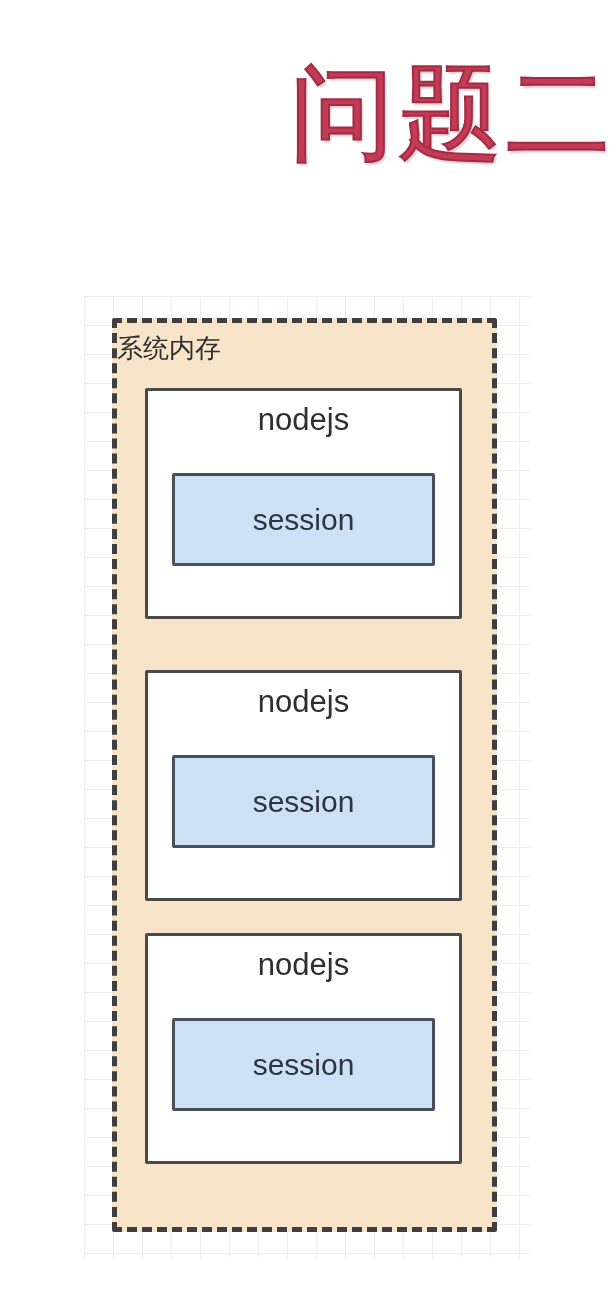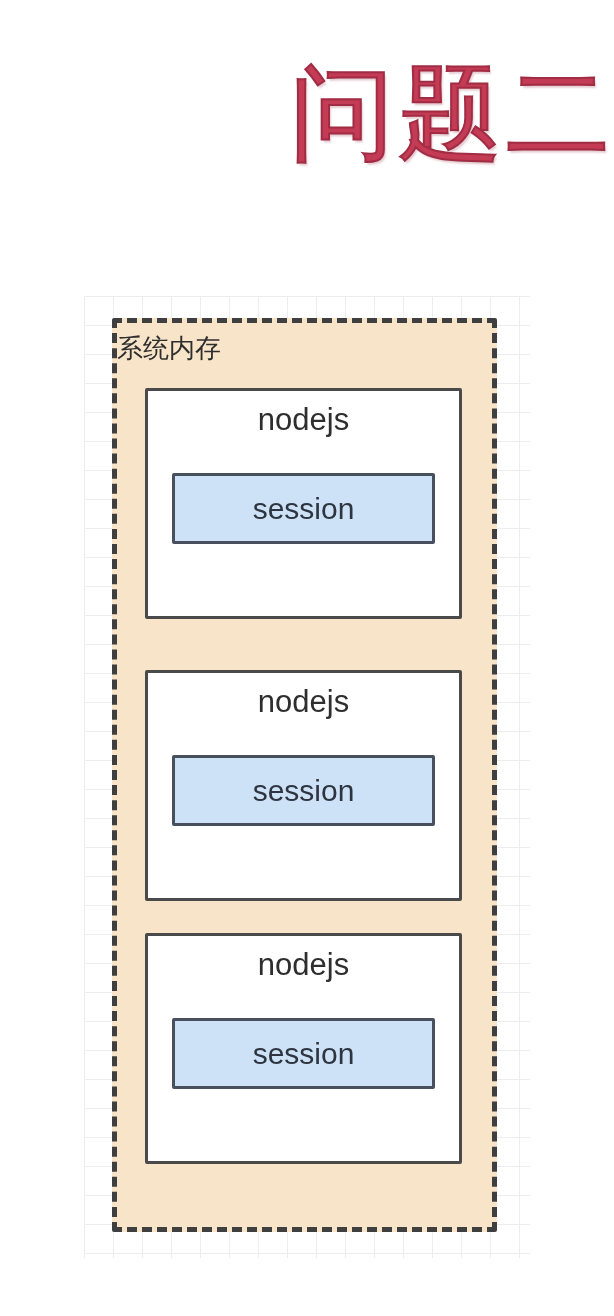--- a/index.html
+++ b/index.html
@@ -86,21 +86,21 @@
     font-size: 31px;
     color: #2E2E2E;
   }
 
   
   .session-box {
     position: absolute;
     left: 24px;
     top: 82px;
     width: 263px;
-    height: 71px;
+    height: 93px;
     box-sizing: border-box;
     background: #CDE2F7;
     border: 3px solid #47505C;
     border-radius: 2px;
     display: flex;
     align-items: center;
     justify-content: center;
   }
   .session-label {
     font-size: 30px;

